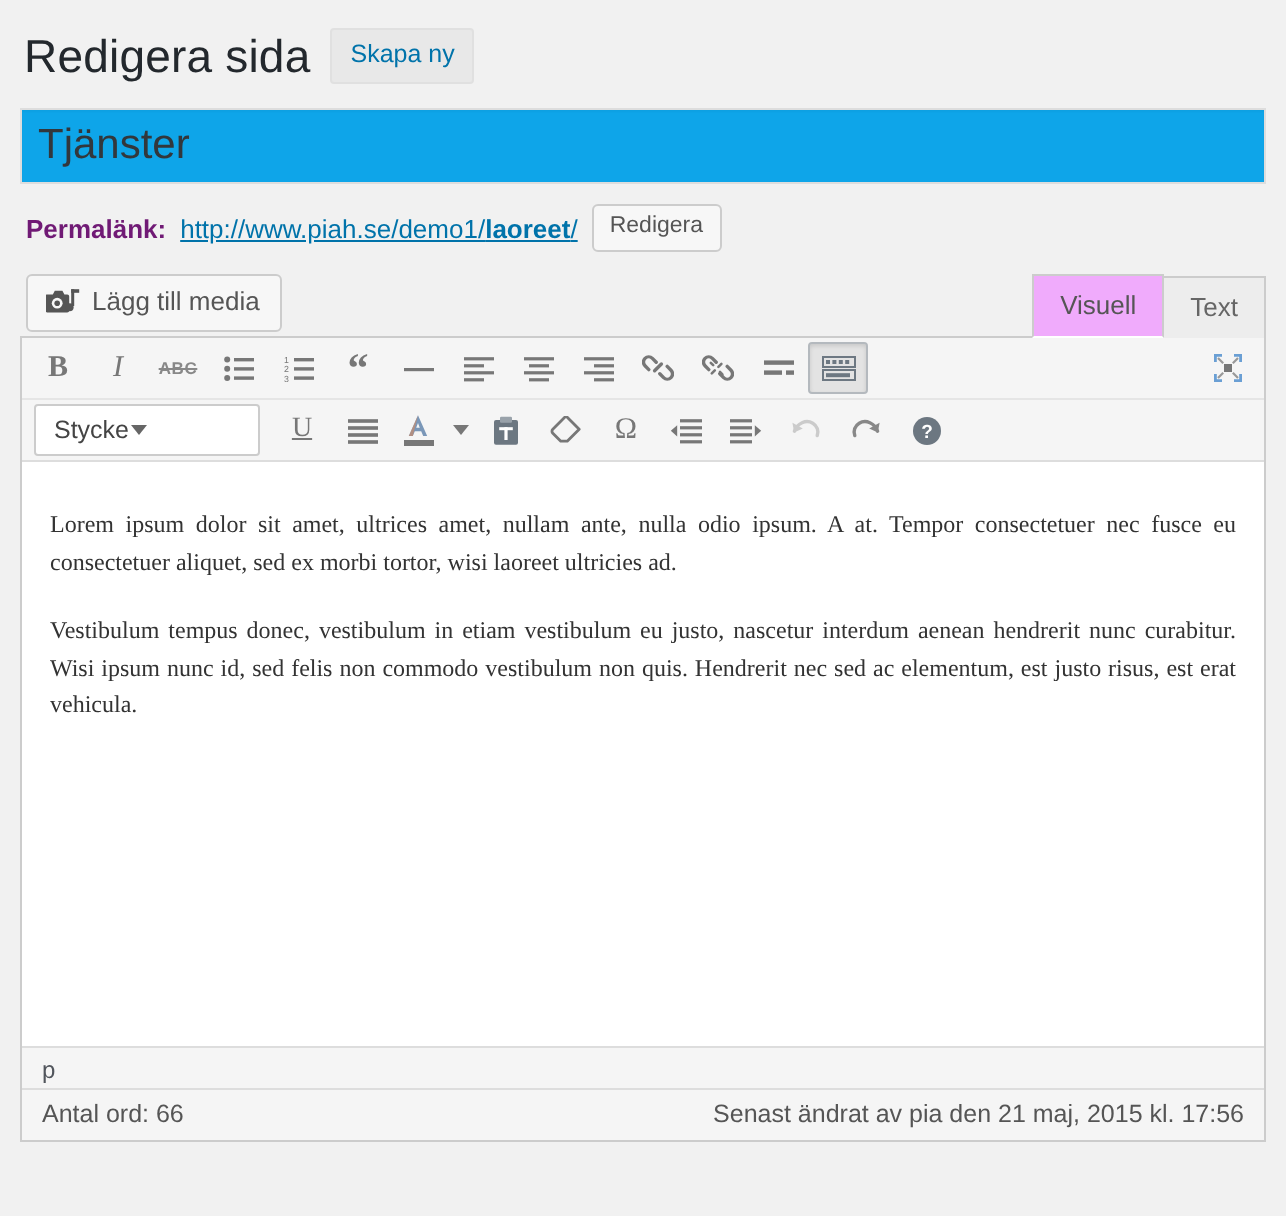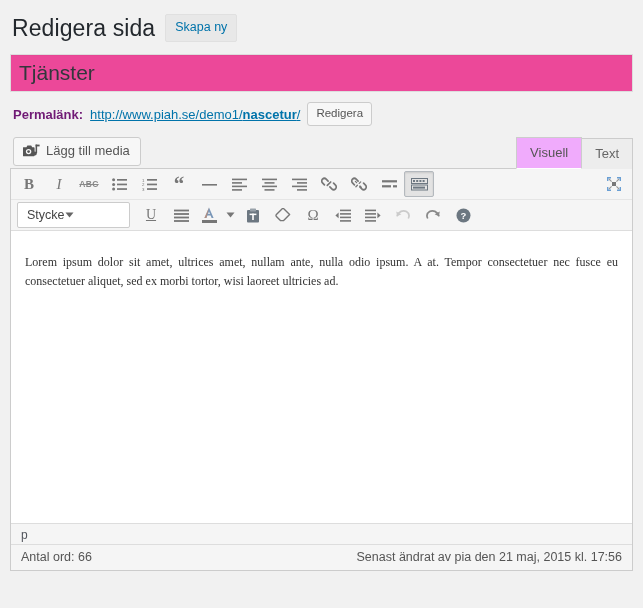--- a/index.html
+++ b/index.html
@@ -50,21 +50,21 @@
     text-decoration: none;
     white-space: nowrap;
   }
 
   
   .title-field {
     margin-top: 8px;
     width: 100%;
     box-sizing: border-box;
     height: 38px;
-    background: #ec4899;
+    background: #0ea5e9;
     border: 1px solid #ddd;
     padding: 3px 8px;
     font-family: "Liberation Sans", sans-serif;
     font-size: 21px;
     font-weight: 400;
     color: #32373c;
     outline: none;
     box-shadow: inset 0 1px 1px rgba(0,0,0,.03);
   }
 
@@ -287,21 +287,21 @@
     <h1 class="page-title">Redigera sida</h1>
     <a class="add-new-btn" href="#">Skapa ny</a>
   </div>
 
   
   <input class="title-field" type="text" value="Tjänster" style="">
 
   
   <div class="permalink-row">
     <span class="permalink-label">Permalänk:</span>
-    <a class="permalink-link" href="#"><span>http://www.piah.se/demo1/</span><span class="slug">nascetur</span><span>/</span></a>
+    <a class="permalink-link" href="#"><span>http://www.piah.se/demo1/</span><span class="slug">laoreet</span><span>/</span></a>
     <button class="edit-slug-btn">Redigera</button>
   </div>
 
   
   <div class="editor-top">
     <button class="media-btn">
       <span class="media-icon">
         <svg width="17" height="16" viewBox="0 0 17 16">
           <path d="M0.6,4.2 L3.4,4.2 L4.4,2.4 L8.2,2.4 L9.2,4.2 L10.6,4.2 C11.2,4.2 11.6,4.6 11.6,5.2 L11.6,12.2 C11.6,12.8 11.2,13.2 10.6,13.2 L0.6,13.2 C0.1,13.2 -0.3,12.8 -0.3,12.2 L-0.3,5.2 C-0.3,4.6 0.1,4.2 0.6,4.2 Z" fill="#555"></path>
           <circle cx="5.6" cy="8.6" r="2.7" fill="#f7f7f7"></circle>
@@ -557,20 +557,21 @@
           <svg width="15" height="15" viewBox="0 0 15 15">
             <circle cx="7.5" cy="7.5" r="7" fill="#6c7781"></circle>
             <text x="7.5" y="11.2" font-size="9.5" font-weight="bold" fill="#fff" text-anchor="middle" font-family="sans-serif">?</text>
           </svg>
         </div>
       </div>
     </div>
 
     <div class="content-area">
       <p>Lorem ipsum dolor sit amet, ultrices amet, nullam ante, nulla odio ipsum. A at. Tempor consectetuer nec fusce eu consectetuer aliquet, sed ex morbi tortor, wisi laoreet ultricies ad.</p>
+      <p>Vestibulum tempus donec, vestibulum in etiam vestibulum eu justo, nascetur interdum aenean hendrerit nunc curabitur. Wisi ipsum nunc id, sed felis non commodo vestibulum non quis. Hendrerit nec sed ac elementum, est justo risus, est erat vehicula.</p>
     </div>
 
     <div class="path-bar">p</div>
 
     <div class="status-bar">
       <span>Antal ord: 66</span>
       <span>Senast ändrat av pia den 21 maj, 2015 kl. 17:56</span>
     </div>
 
   </div>

